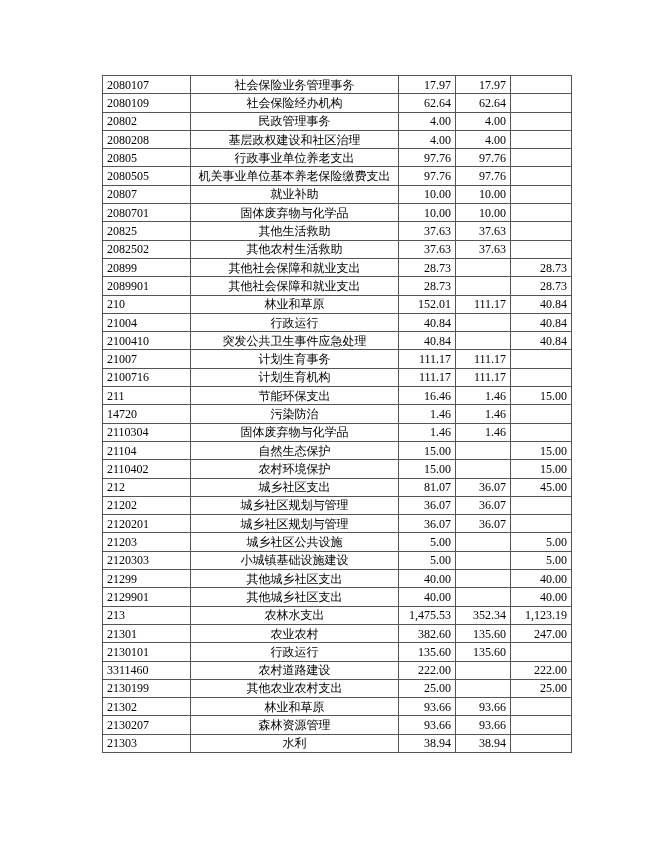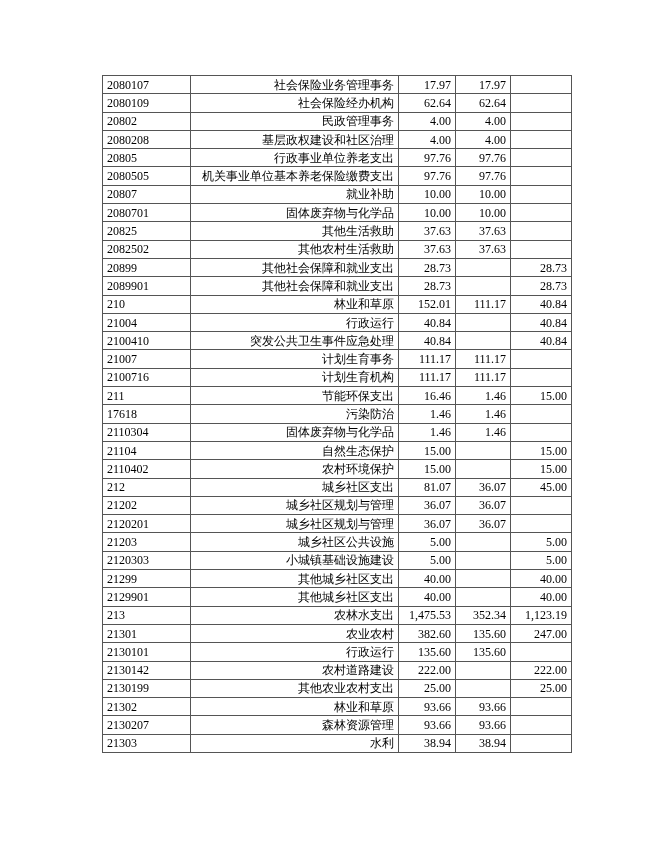--- a/index.html
+++ b/index.html
@@ -33,21 +33,21 @@
   table.budget-table td {
     border: 1px solid #555555;
     height: 18.3px;
     line-height: 14px;
     padding: 1px 4px;
     overflow: hidden;
     white-space: nowrap;
     vertical-align: middle;
   }
   td.code-col   { width: 88px;  text-align: left; }
-  td.desc-col   { width: 208px; text-align: right; }
+  td.desc-col   { width: 208px; text-align: center; }
   td.num-col    { width: 57px;  text-align: right; padding-right: 6px; }
   td.num-col-2  { width: 55px;  text-align: right; padding-right: 6px; }
   td.num-col-3  { width: 61px;  text-align: right; padding-right: 6px; }
 </style>
 </head>
 <body>
 
 <div class="page">
   <div class="table-wrap">
     <table class="budget-table">
@@ -173,21 +173,21 @@
             <td class="num-col-3"></td>
           </tr>
           <tr>
             <td class="code-col">211</td>
             <td class="desc-col">节能环保支出</td>
             <td class="num-col">16.46</td>
             <td class="num-col-2">1.46</td>
             <td class="num-col-3">15.00</td>
           </tr>
           <tr>
-            <td class="code-col">17618</td>
+            <td class="code-col">14720</td>
             <td class="desc-col">污染防治</td>
             <td class="num-col">1.46</td>
             <td class="num-col-2">1.46</td>
             <td class="num-col-3"></td>
           </tr>
           <tr>
             <td class="code-col">2110304</td>
             <td class="desc-col">固体废弃物与化学品</td>
             <td class="num-col">1.46</td>
             <td class="num-col-2">1.46</td>
@@ -271,21 +271,21 @@
             <td class="num-col-3">247.00</td>
           </tr>
           <tr>
             <td class="code-col">2130101</td>
             <td class="desc-col">行政运行</td>
             <td class="num-col">135.60</td>
             <td class="num-col-2">135.60</td>
             <td class="num-col-3"></td>
           </tr>
           <tr>
-            <td class="code-col">2130142</td>
+            <td class="code-col">3311460</td>
             <td class="desc-col">农村道路建设</td>
             <td class="num-col">222.00</td>
             <td class="num-col-2"></td>
             <td class="num-col-3">222.00</td>
           </tr>
           <tr>
             <td class="code-col">2130199</td>
             <td class="desc-col">其他农业农村支出</td>
             <td class="num-col">25.00</td>
             <td class="num-col-2"></td>

